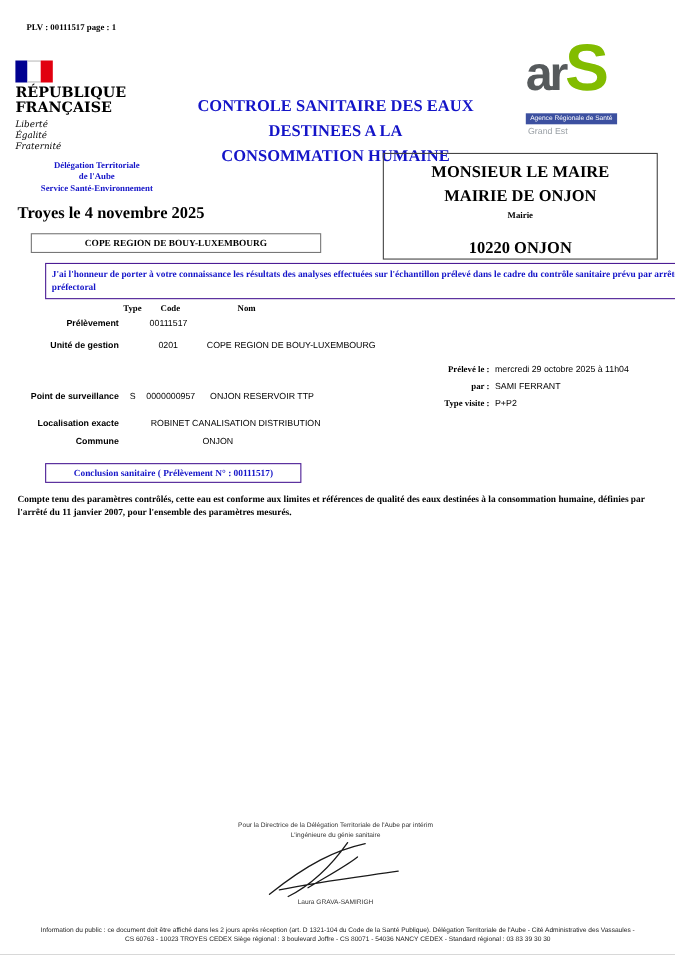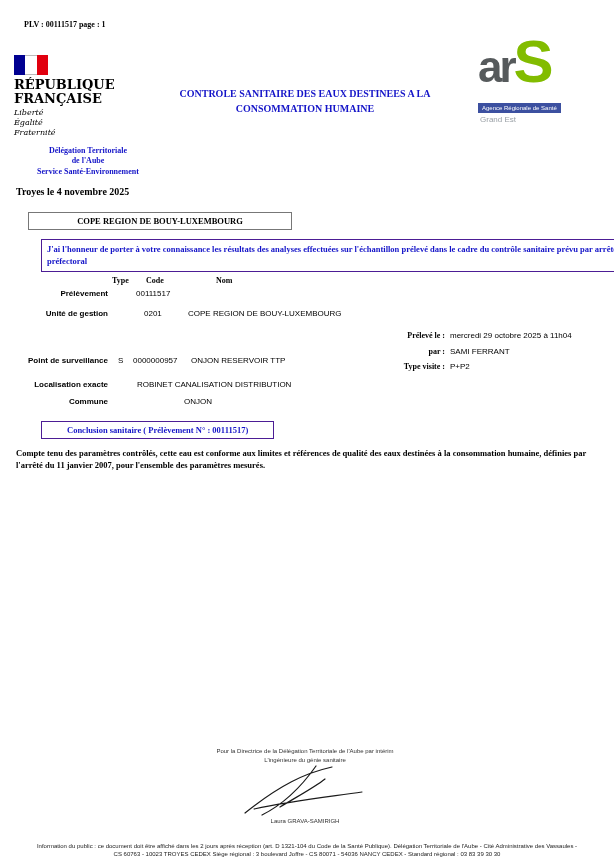--- a/index.html
+++ b/index.html
@@ -3,21 +3,21 @@
 <meta charset="utf-8">
 <style>
   html,body{margin:0;padding:0;background:#9a9a9a;}
   .page{position:relative;width:614px;height:868px;background:#ffffff;font-family:"Liberation Sans",sans-serif;color:#000;overflow:hidden;margin:0 auto;}
   .abs{position:absolute;}
   .b{font-weight:bold;font-family:Liberation Serif, serif;}
   .blue{color:#1414c8;}
   .ctr{text-align:center;}
   .t8{font-size:8px;}
   .t85{font-size:8.5px;}
-  .t9{font-size:10px;text-align:center;}
+  .t9{font-size:15px;text-align:center;}
   .box-gray{border:1px solid #777;}
   .box-black{border:1px solid #444;}
   .box-blue{border:1px solid #4c1d95;margin-left:28px;}
   .serif{font-family:"DejaVu Serif","Liberation Serif",serif;}
   .flag{display:flex;width:34px;height:20px;margin-bottom:3px;}
   .flag div{flex:1;}
   .rowlabel{position:absolute;top:0;left:0;width:108px;text-align:right;font-weight:bold;}
   .cell{position:absolute;top:0;}
   .siglines{font-size:6px;color:#333;line-height:1.5;}
 </style>
@@ -57,20 +57,26 @@
   </div>
 
   <div class="abs b t8 blue ctr" style="left:8px;top:146px;width:160px;line-height:1.3;">
     <div>Délégation Territoriale</div>
     <div>de l'Aube</div>
     <div>Service Santé-Environnement</div>
   </div>
 
   <div class="abs b t9" style="left:16px;top:186px;">Troyes le 4 novembre 2025</div>
 
+  <div class="abs box-black ctr" style="left:348px;top:139px;width:248px;height:95px;">
+    <div class="abs b t9" style="left:0;top:9px;width:248px;">MONSIEUR LE MAIRE</div>
+    <div class="abs b t9" style="left:0;top:31px;width:248px;">MAIRIE DE ONJON</div>
+    <div class="abs b t8" style="left:0;top:51px;width:248px;">Mairie</div>
+    <div class="abs b t9" style="left:0;top:78px;width:248px;">10220 ONJON</div>
+  </div>
 
   <div class="abs box-gray b t85 ctr" style="left:28px;top:212px;width:262px;height:16px;line-height:16px;">COPE REGION DE BOUY-LUXEMBOURG</div>
 
   <div class="abs box-blue b t85 blue" style="left:13px;top:239px;width:576px;padding:3px 5px;line-height:1.45;">J'ai l'honneur de porter à votre connaissance les résultats des analyses effectuées sur l'échantillon prélevé dans le cadre du contrôle sanitaire prévu par arrêté préfectoral</div>
 
   <div class="abs b t8" style="left:0;top:276px;width:614px;height:12px;">
     <span class="cell" style="left:112px;">Type</span>
     <span class="cell" style="left:146px;">Code</span>
     <span class="cell" style="left:216px;">Nom</span>
   </div>

